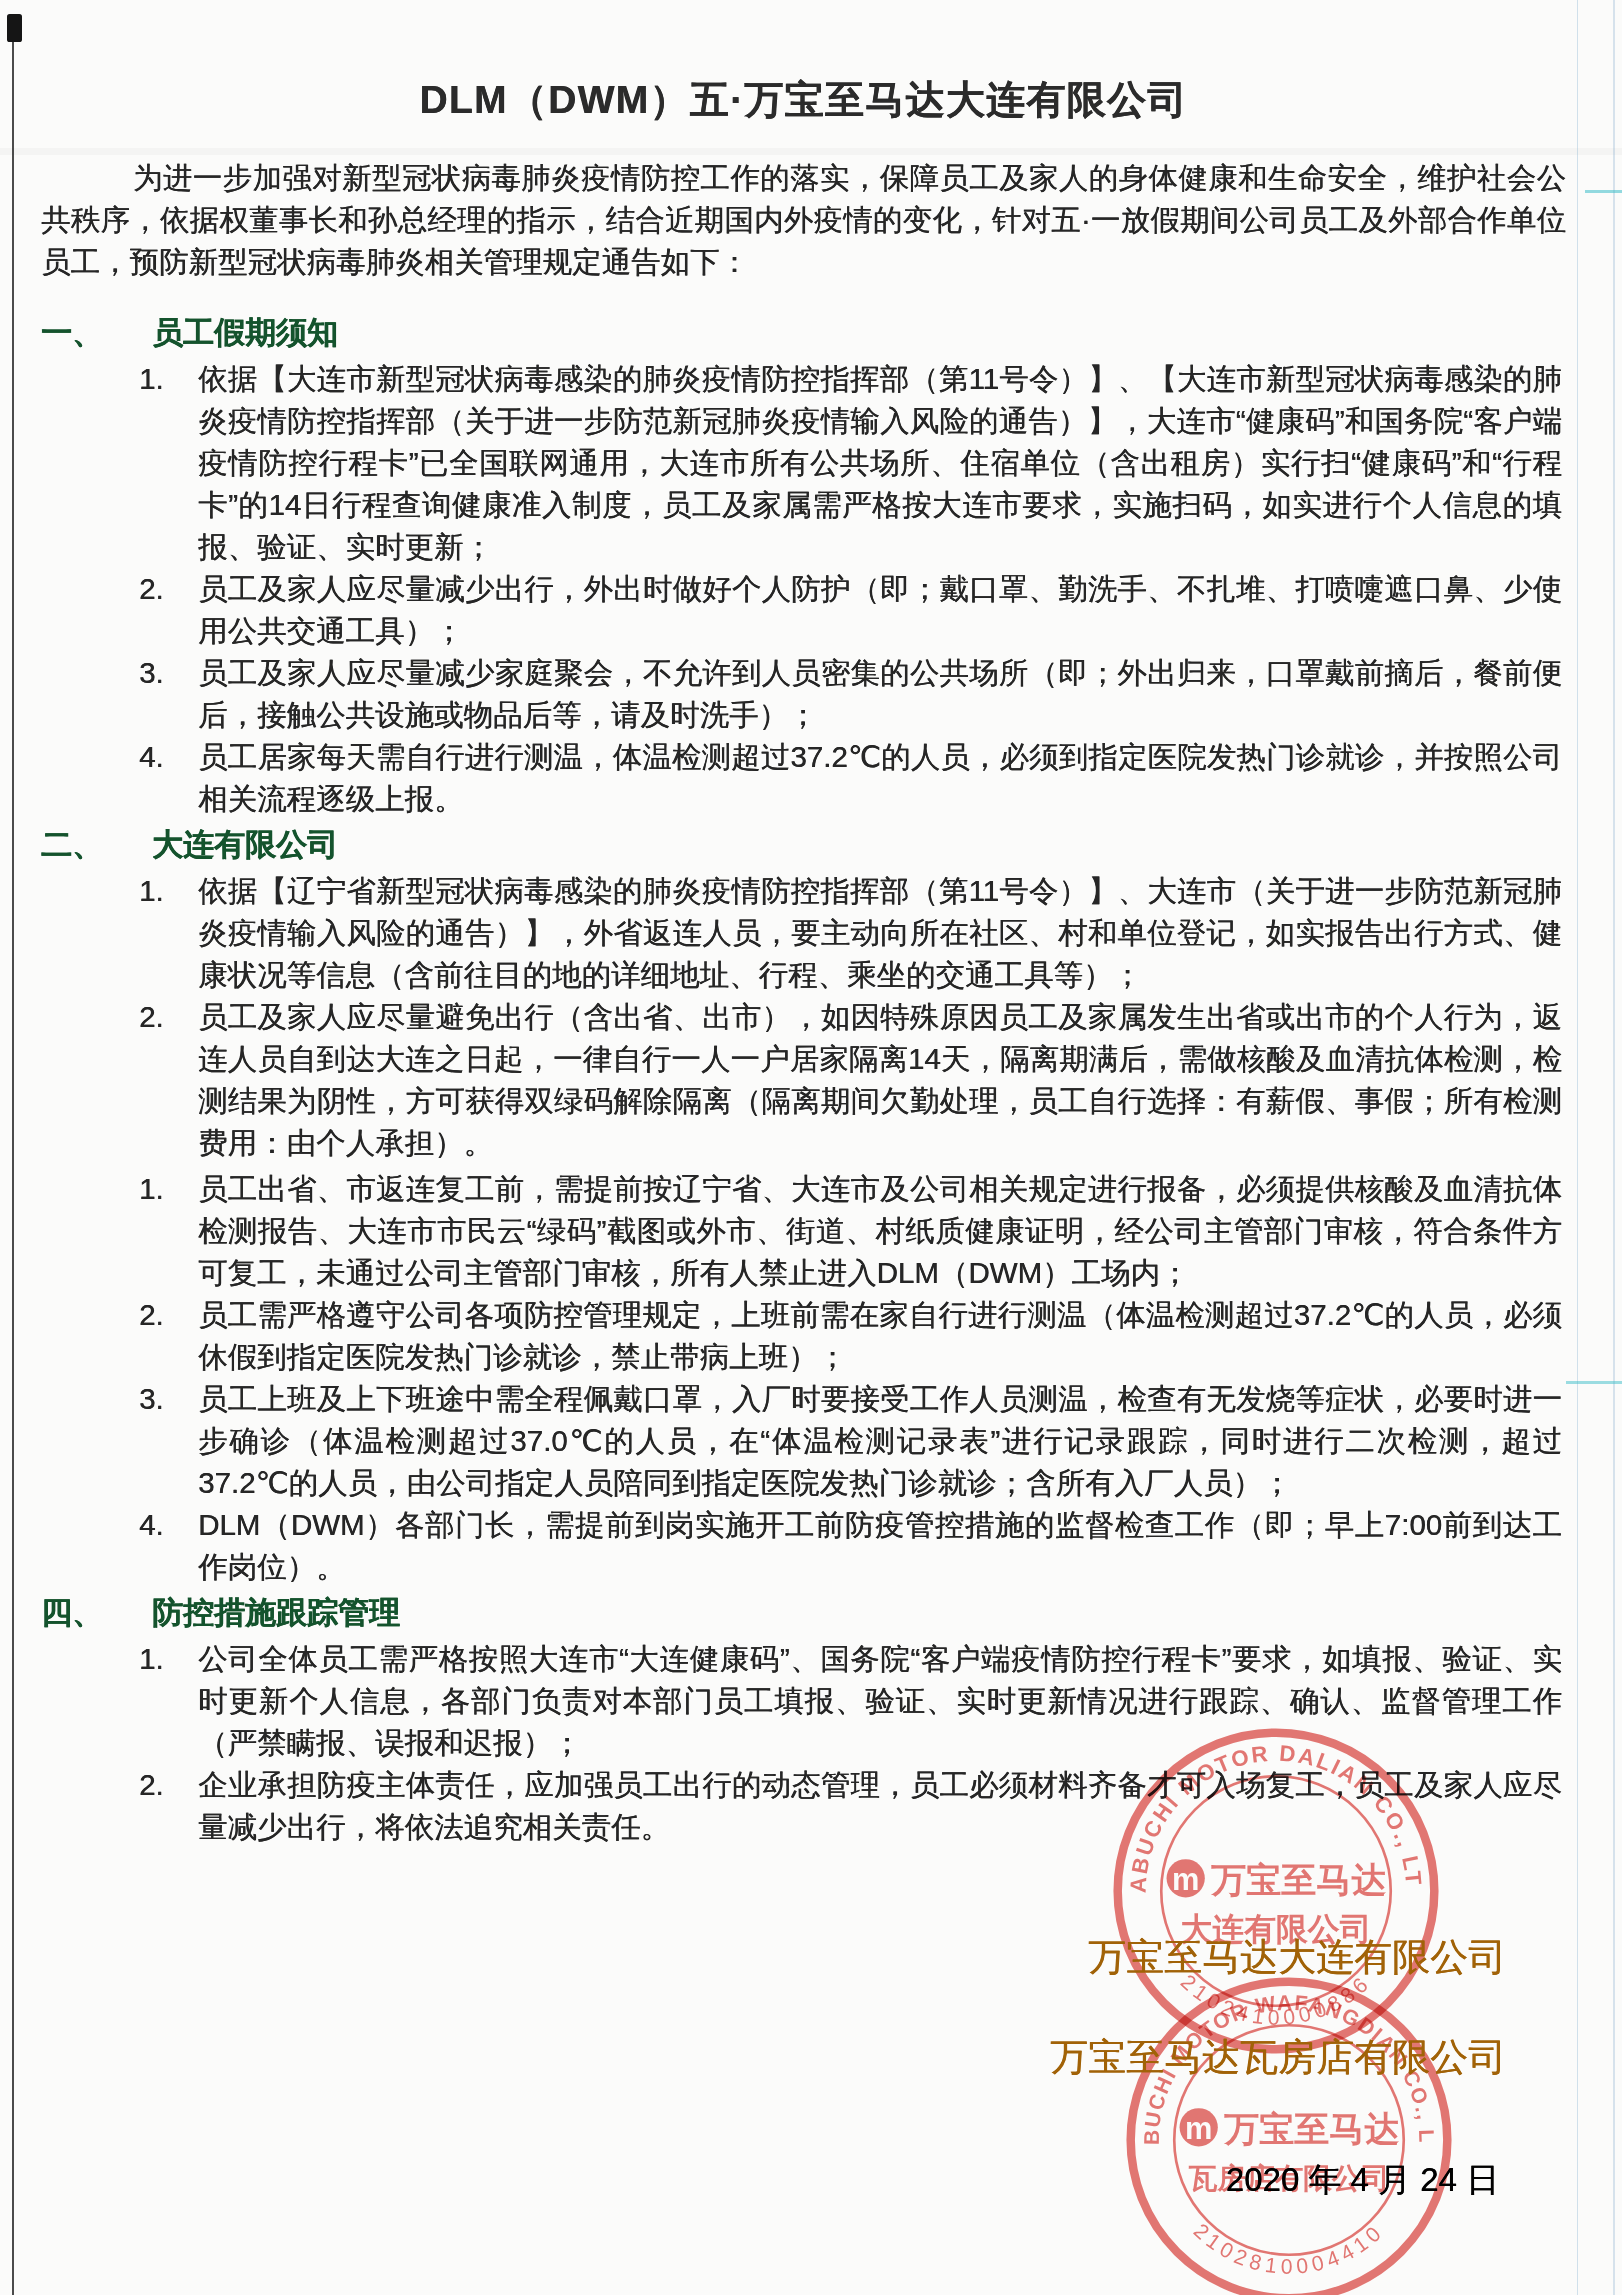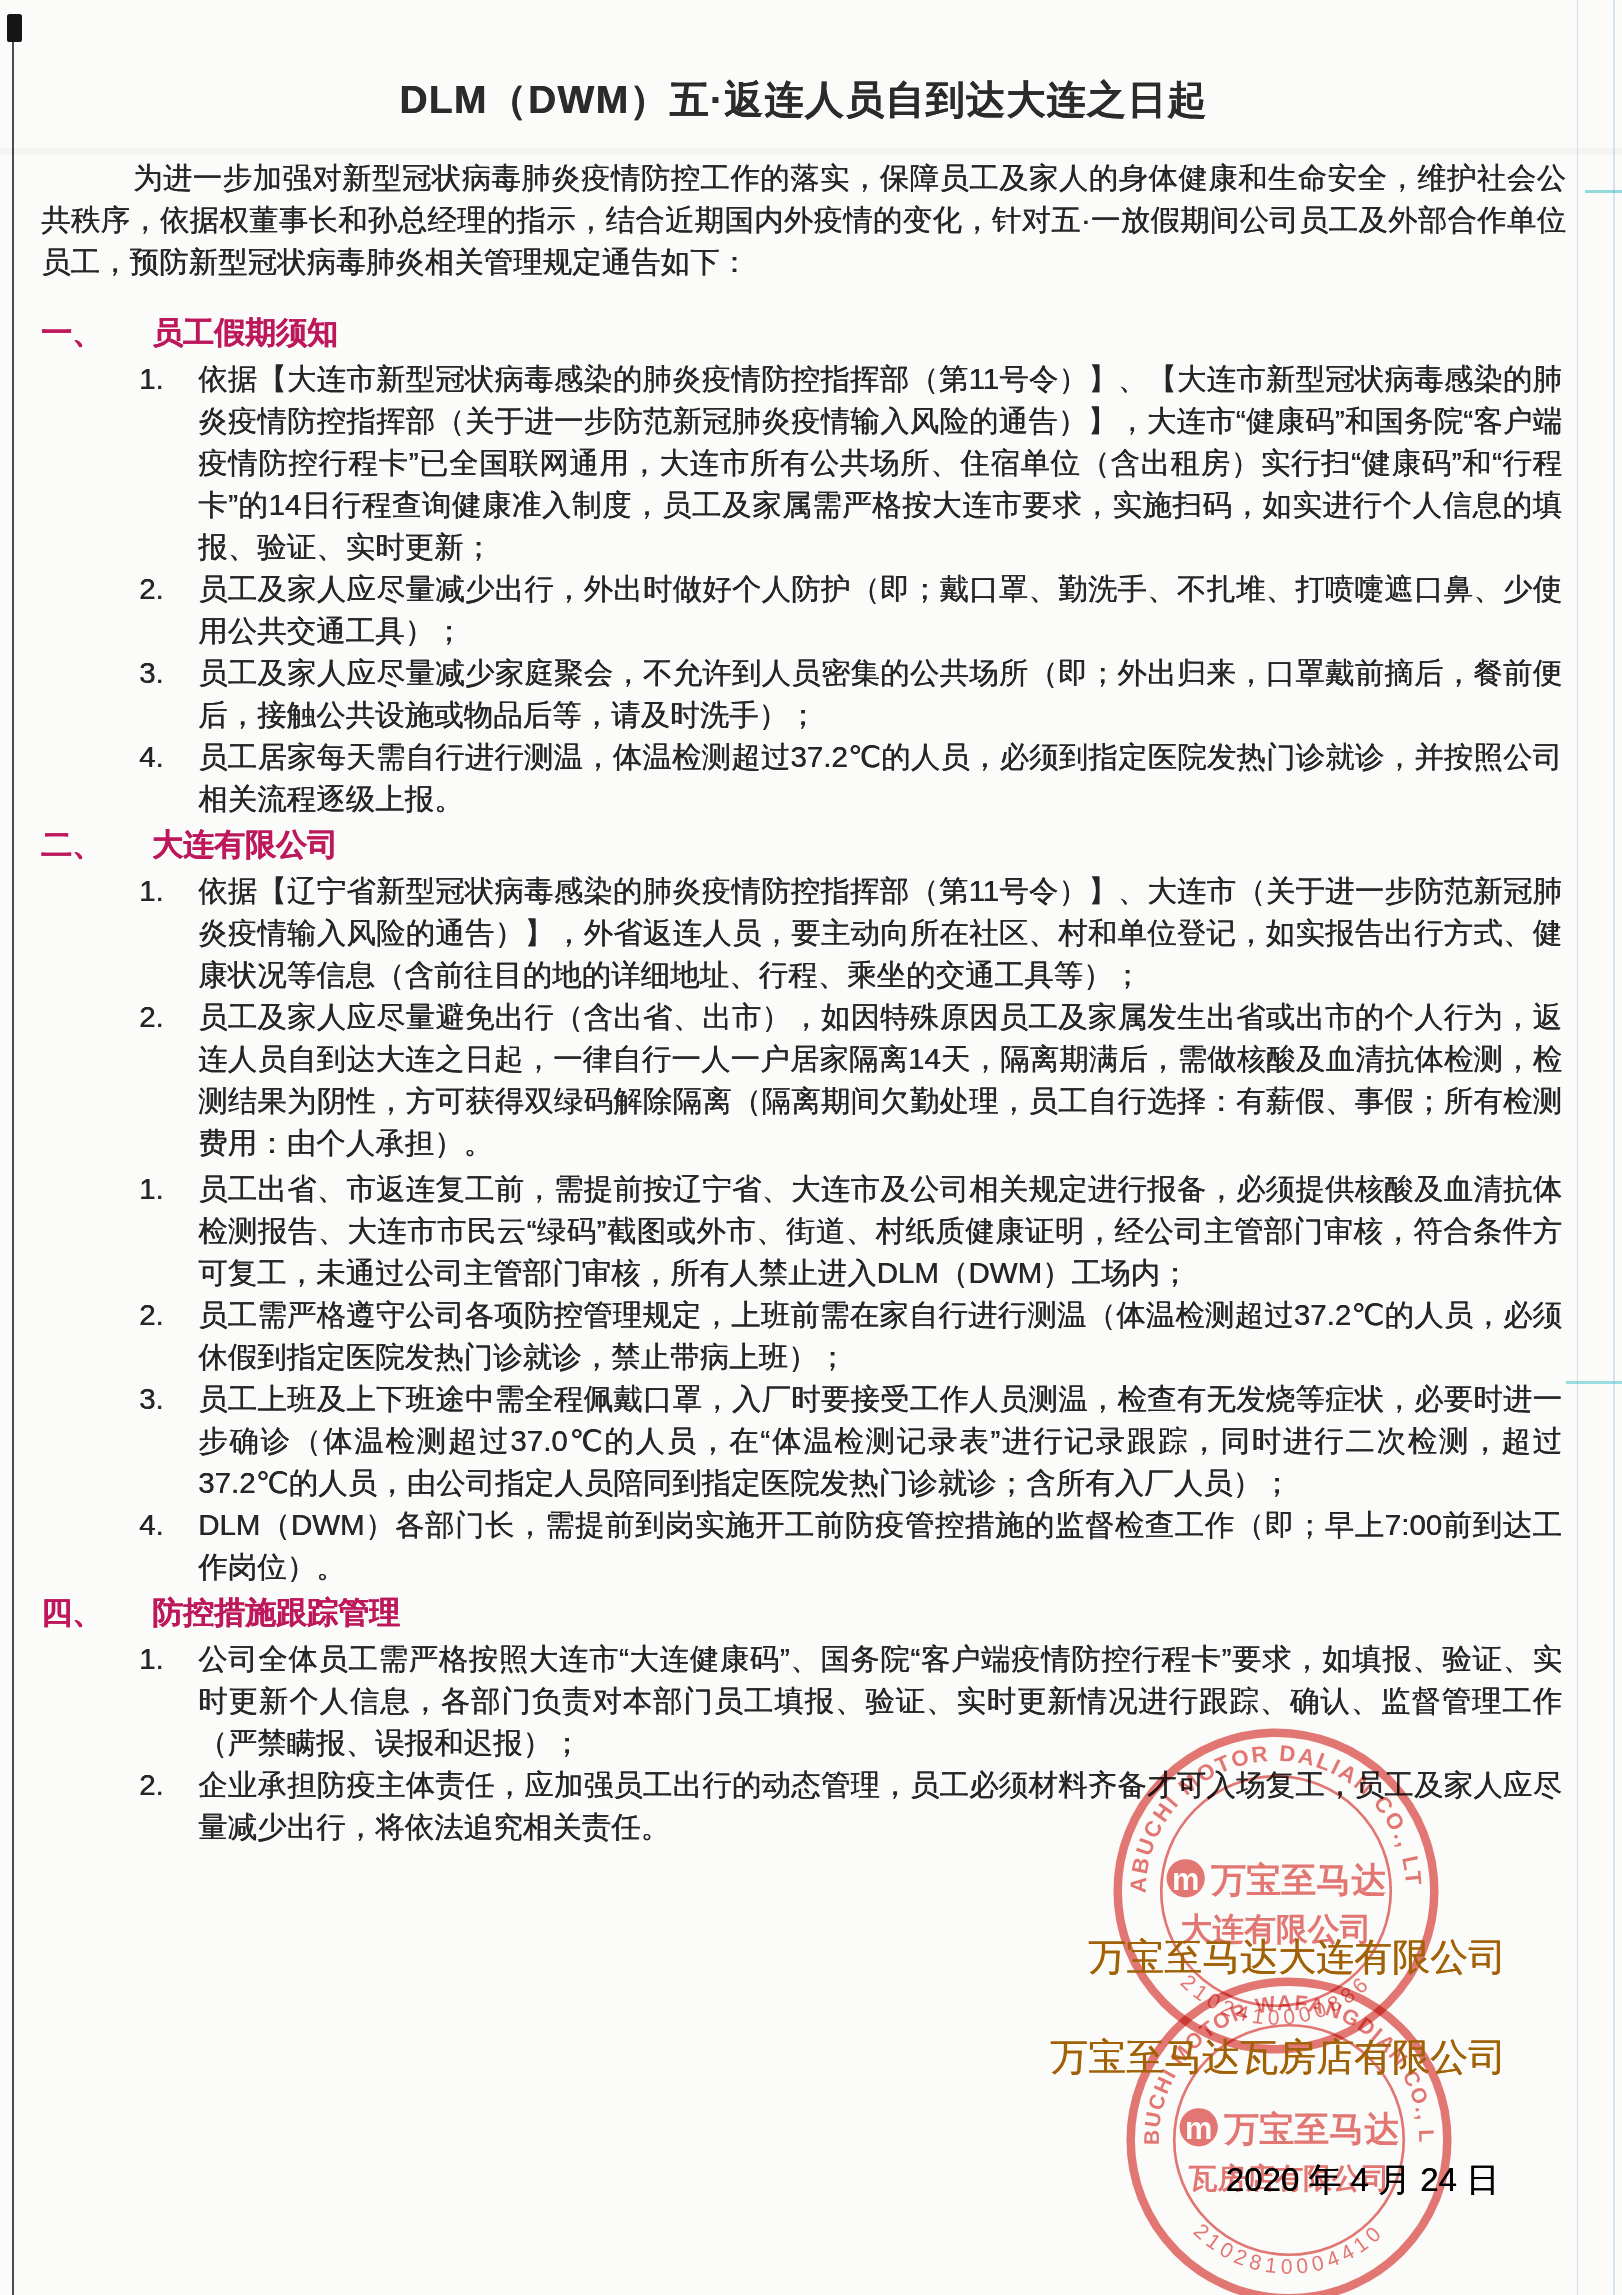--- a/index.html
+++ b/index.html
@@ -26,21 +26,21 @@
   .intro{
     font-size:29.5px;
     line-height:42px;
     text-align:justify;
     text-indent:92px;
   }
   .sec-head{
     font-size:31px;
     font-weight:bold;
     line-height:42px;
-    color:#be185d;
+    color:#14532d;
   }
   .sec-num{display:inline-block;width:111px;}
   ol.items{
     margin:4px;
     padding:0 0 0 153px;
     list-style:none;
     counter-reset:li;
   }
   ol.items li{
     counter-increment:li;
@@ -89,21 +89,21 @@
 </style>
 </head>
 <body>
 
 <div class="page">
 
   <div class="top-streak"></div>
 
   <div class="content">
 
-    <div class="title">DLM（DWM）五·返连人员自到达大连之日起</div>
+    <div class="title">DLM（DWM）五·万宝至马达大连有限公司</div>
 
     <p class="intro">为进一步加强对新型冠状病毒肺炎疫情防控工作的落实，保障员工及家人的身体健康和生命安全，维护社会公共秩序，依据权董事长和孙总经理的指示，结合近期国内外疫情的变化，针对五·一放假期间公司员工及外部合作单位员工，预防新型冠状病毒肺炎相关管理规定通告如下：</p>
 
     <div class="sec-head">
       <span class="sec-num">一、</span><span>员工假期须知</span>
     </div>
     <ol class="items">
       <li>依据【大连市新型冠状病毒感染的肺炎疫情防控指挥部（第11号令）】、【大连市新型冠状病毒感染的肺炎疫情防控指挥部（关于进一步防范新冠肺炎疫情输入风险的通告）】，大连市“健康码”和国务院“客户端疫情防控行程卡”已全国联网通用，大连市所有公共场所、住宿单位（含出租房）实行扫“健康码”和“行程卡”的14日行程查询健康准入制度，员工及家属需严格按大连市要求，实施扫码，如实进行个人信息的填报、验证、实时更新；</li>
       <li>员工及家人应尽量减少出行，外出时做好个人防护（即；戴口罩、勤洗手、不扎堆、打喷嚏遮口鼻、少使用公共交通工具）；</li>
       <li>员工及家人应尽量减少家庭聚会，不允许到人员密集的公共场所（即；外出归来，口罩戴前摘后，餐前便后，接触公共设施或物品后等，请及时洗手）；</li>

